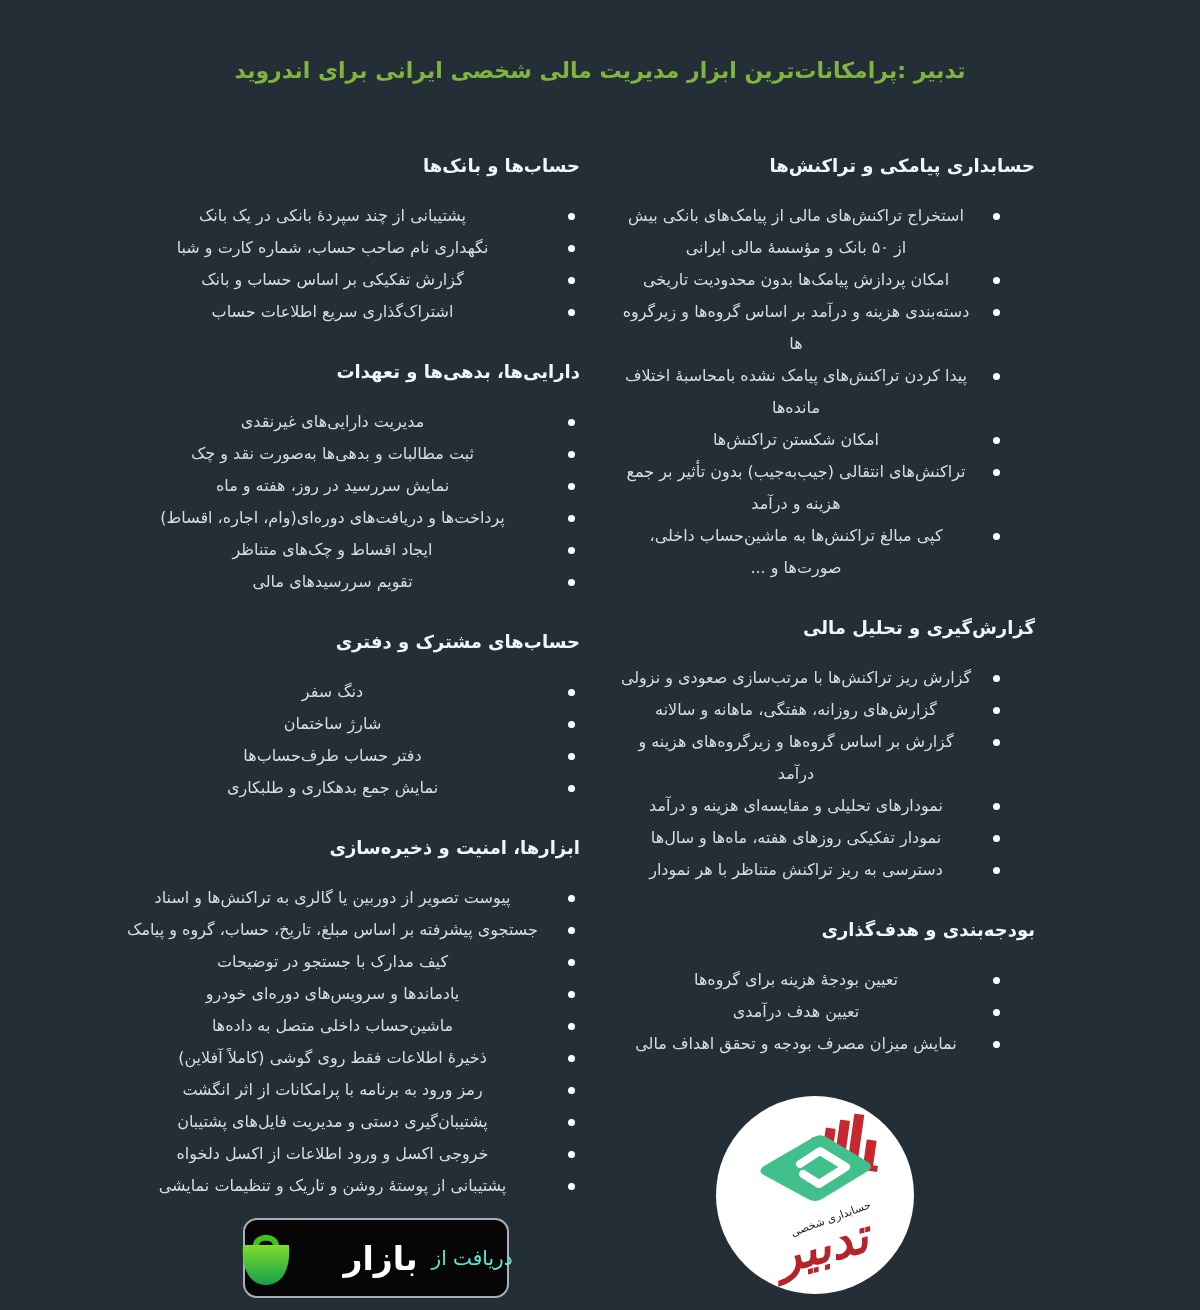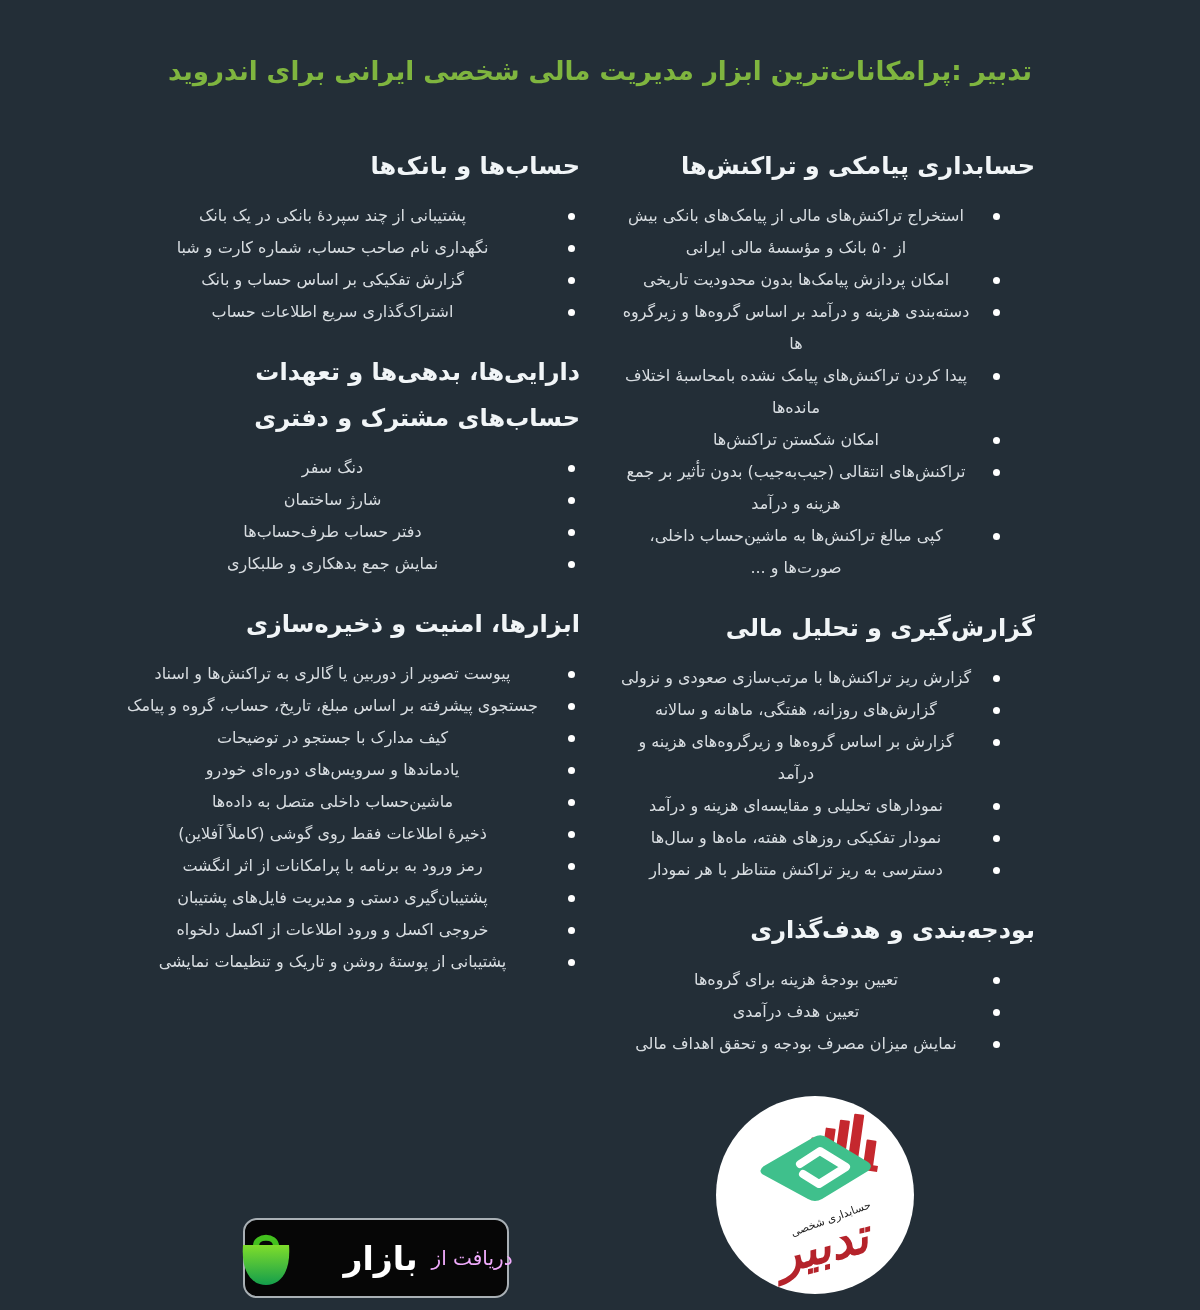--- a/index.html
+++ b/index.html
@@ -10,38 +10,38 @@
     margin:0 auto;
     background:#232e37;
     overflow:hidden;
     font-family:"DejaVu Sans", sans-serif;
     direction:rtl;
   }
   .page-title{
     margin:0;
     padding-top:54px;
     text-align:center;
-    font-size:26px;
+    font-size:22px;
     line-height:34px;
     font-weight:bold;
     color:#7fb53f;
   }
   .columns{
     display:flex;
     flex-direction:row;
     align-items:flex-start;
     margin-top:64px;
     padding-right:165px;
   }
   .column{box-sizing:border-box;}
   .column-right{width:415px;}
   .column-left{width:462px;margin-right:40px;}
   .section-heading{
     margin:18px 0 0 0;
-    font-size:24px;
+    font-size:18px;
     line-height:28px;
     font-weight:bold;
     color:#f1f5f7;
   }
   .section-heading:first-child{margin-top:0;}
   .feature-list{
     list-style:none;
     margin:20px 0 30px 0;
     padding:0;
   }
@@ -74,21 +74,21 @@
     border:2px solid #a9b0b5;
     border-radius:14px;
     display:flex;
     flex-direction:row;
     align-items:center;
     justify-content:center;
     gap:14px;
     cursor:pointer;
   }
   .badge-label{
-    color:#f0abfc;
+    color:#5eead4;
     font-size:20px;
     white-space:nowrap;
   }
   .badge-store{
     color:#ffffff;
     font-size:33px;
     font-weight:bold;
     white-space:nowrap;
     letter-spacing:1px;
     margin-left:36px;
@@ -138,20 +138,28 @@
       </div>
     <div class="column column-left" id="col-left">
         <h2 class="section-heading">حساب‌ها و بانک‌ها</h2>
         <ul class="feature-list">
           <li class="feature-item">پشتیبانی از چند سپردۀ بانکی در یک بانک</li>
           <li class="feature-item">نگهداری نام صاحب حساب، شماره کارت و شبا</li>
           <li class="feature-item">گزارش تفکیکی بر اساس حساب و بانک</li>
           <li class="feature-item">اشتراک‌گذاری سریع اطلاعات حساب</li>
         </ul>
         <h2 class="section-heading">دارایی‌ها، بدهی‌ها و تعهدات</h2>
+        <ul class="feature-list">
+          <li class="feature-item">مدیریت دارایی‌های غیرنقدی</li>
+          <li class="feature-item">ثبت مطالبات و بدهی‌ها به‌صورت نقد و چک</li>
+          <li class="feature-item">نمایش سررسید در روز، هفته و ماه</li>
+          <li class="feature-item">پرداخت‌ها و دریافت‌های دوره‌ای(وام، اجاره، اقساط)</li>
+          <li class="feature-item">ایجاد اقساط و چک‌های متناظر</li>
+          <li class="feature-item">تقویم سررسیدهای مالی</li>
+        </ul>
         <h2 class="section-heading">حساب‌های مشترک و دفتری</h2>
         <ul class="feature-list">
           <li class="feature-item">دنگ سفر</li>
           <li class="feature-item">شارژ ساختمان</li>
           <li class="feature-item">دفتر حساب طرف‌حساب‌ها</li>
           <li class="feature-item">نمایش جمع بدهکاری و طلبکاری</li>
         </ul>
         <h2 class="section-heading">ابزارها، امنیت و ذخیره‌سازی</h2>
         <ul class="feature-list">
           <li class="feature-item">پیوست تصویر از دوربین یا گالری به تراکنش‌ها و اسناد</li>

